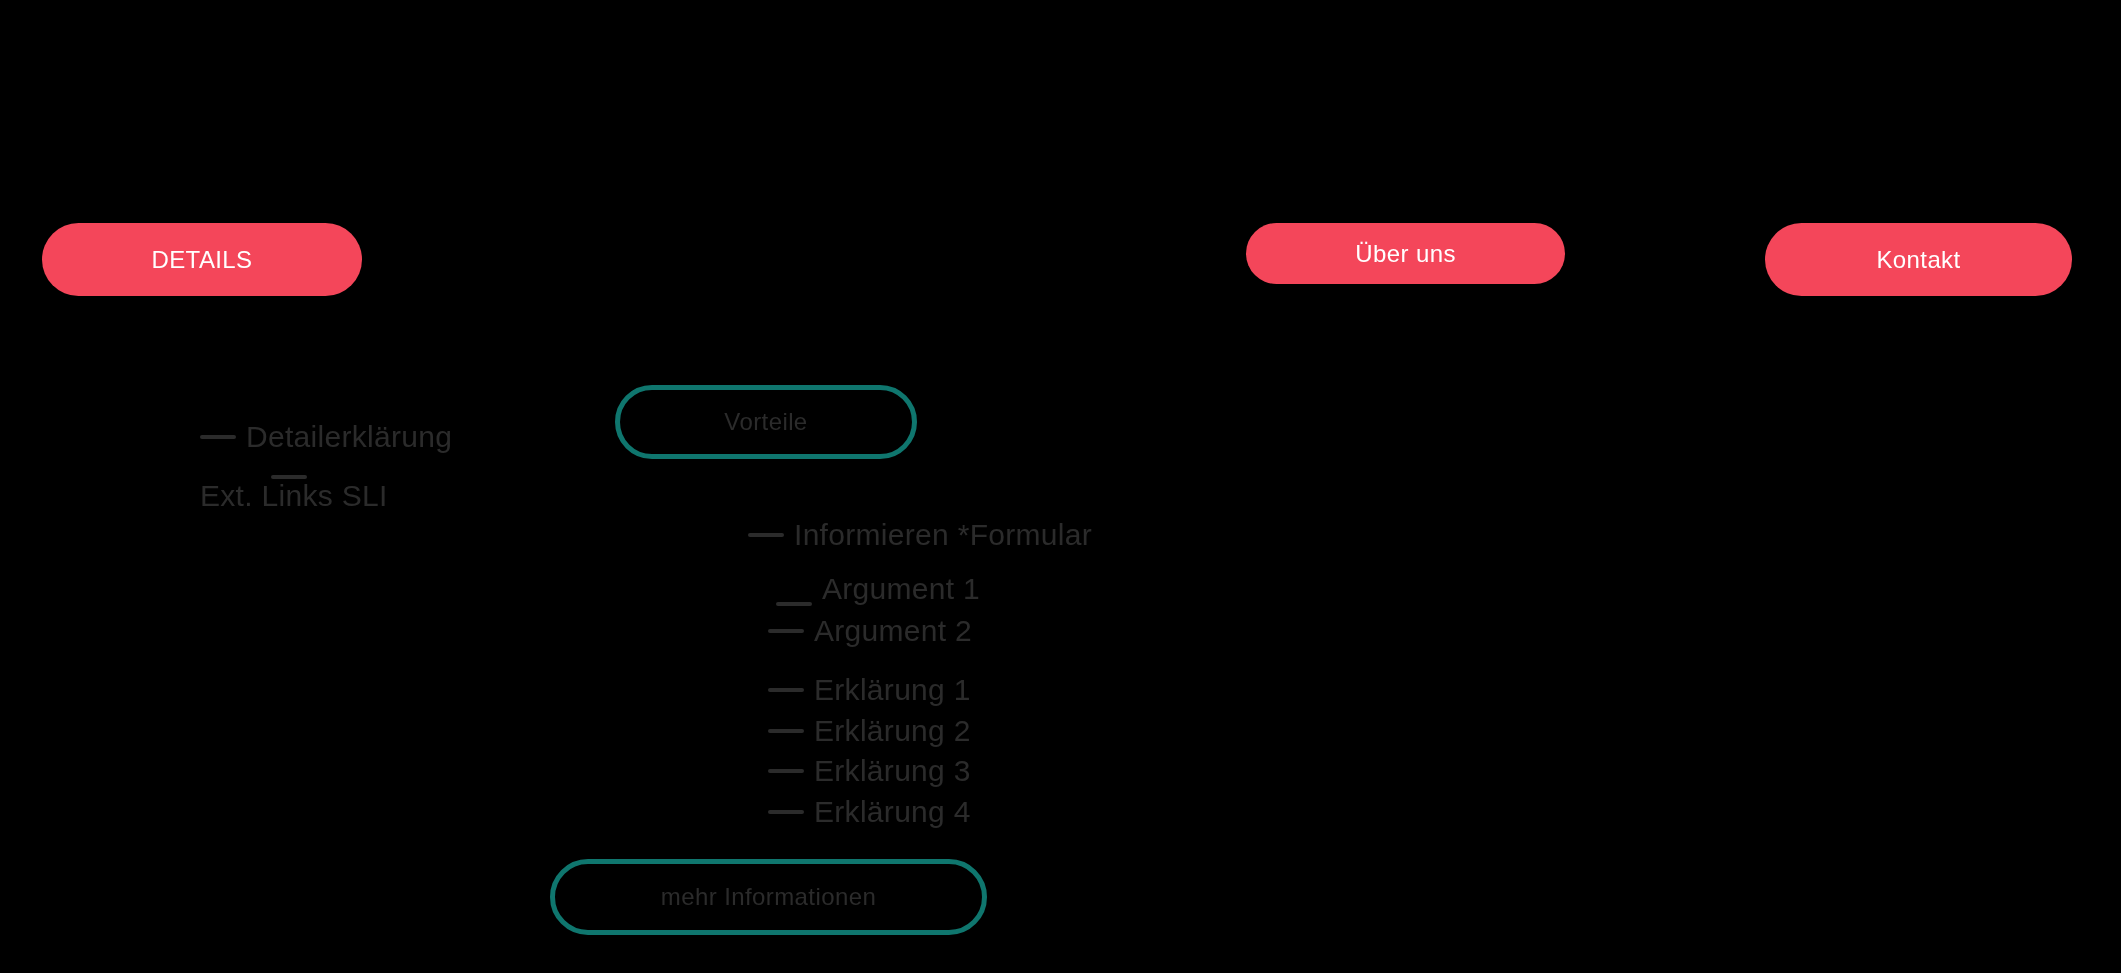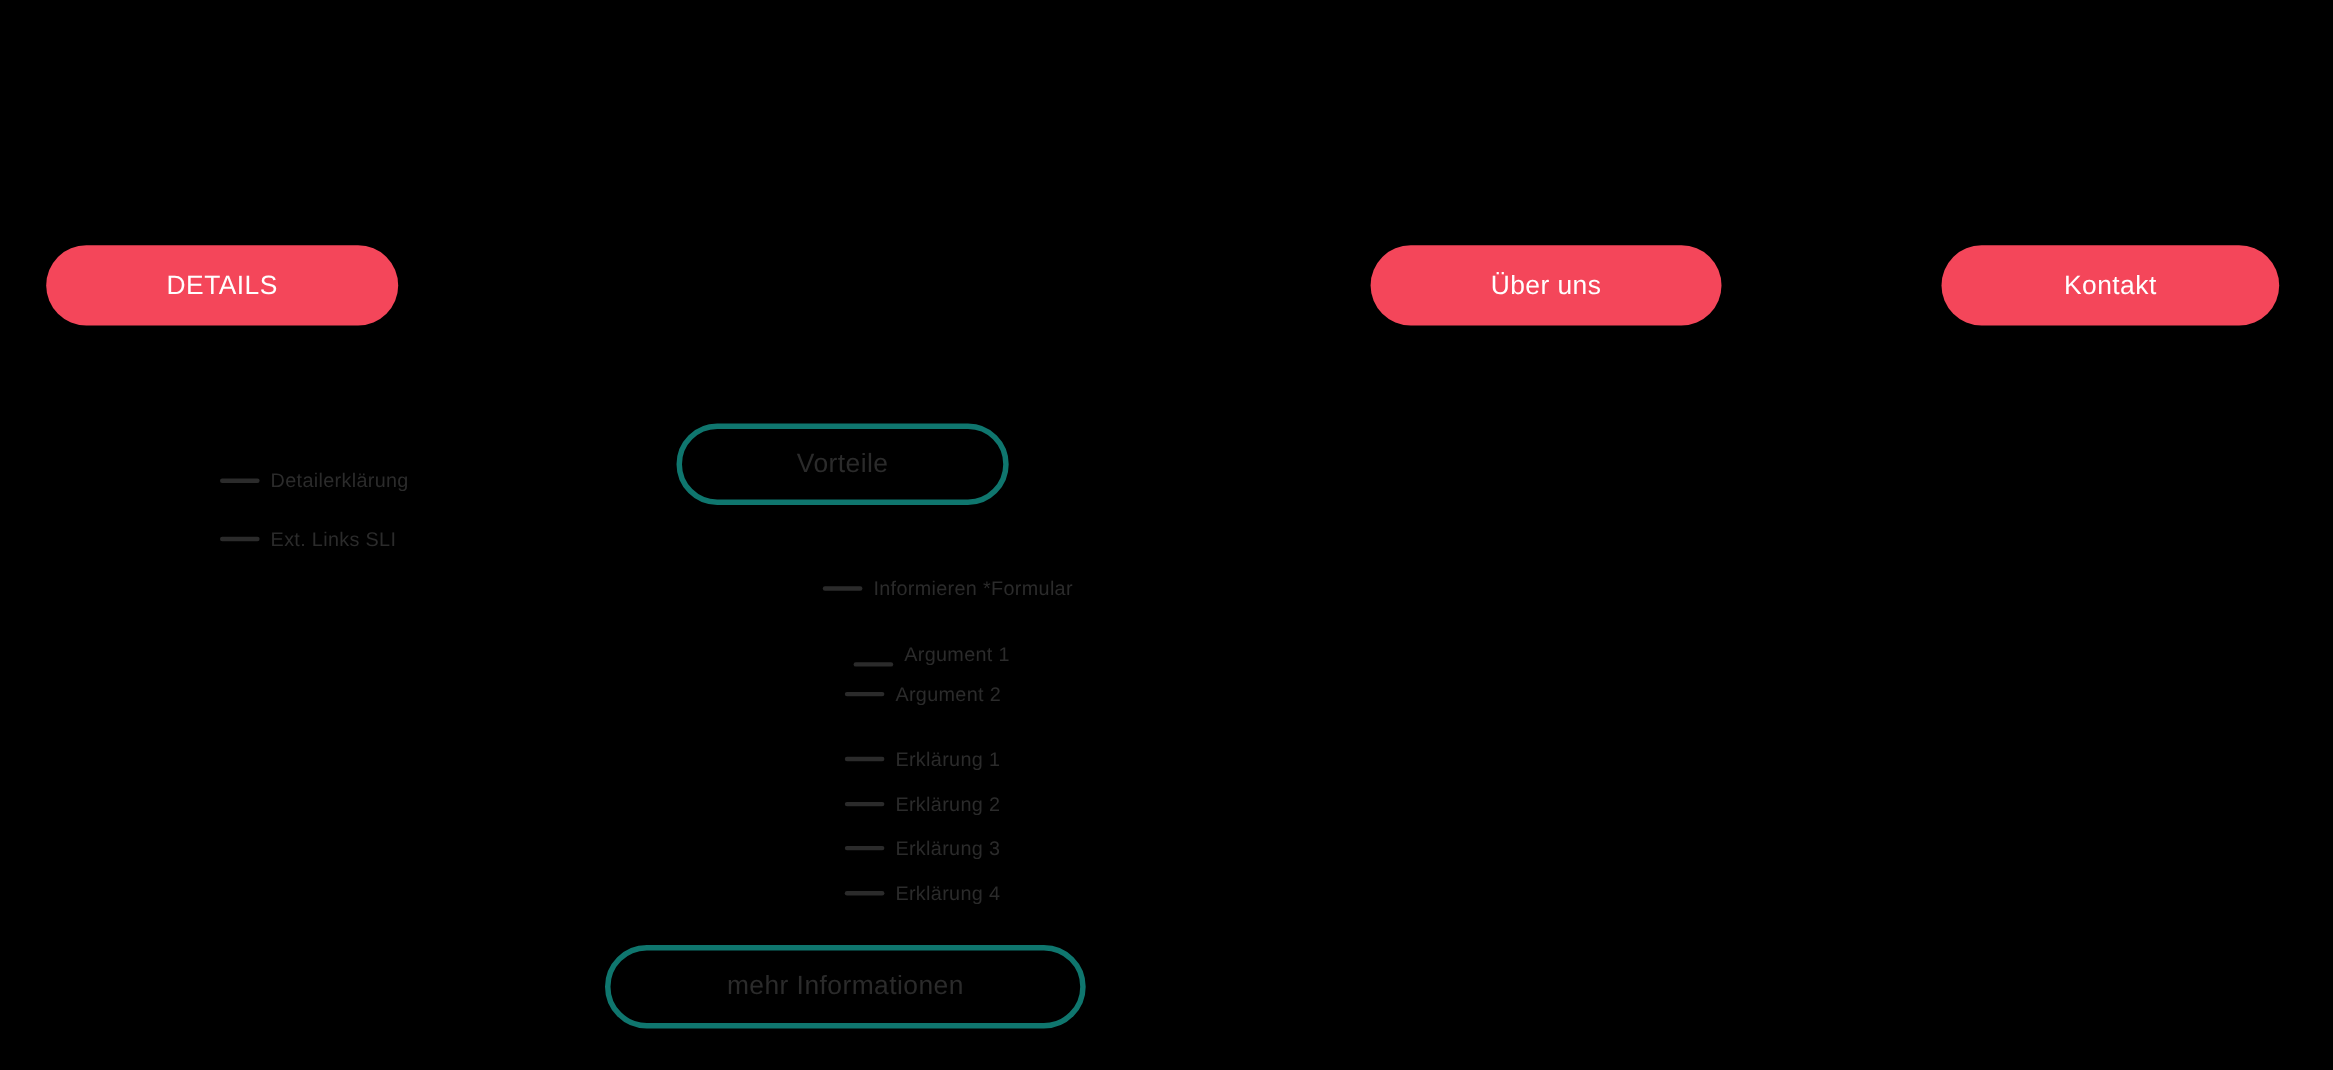--- a/index.html
+++ b/index.html
@@ -33,48 +33,48 @@
   }
   .pill.outline {
     border: 5px solid #0f766e;
     background: transparent;
     color: #2B2B2B;
   }
   #node-home      { left: 619px;  top: 38px;  width: 295px; height: 74px; }
   #node-details   { left: 42px;   top: 223px; width: 320px; height: 73px; }
   #node-faq       { left: 404px;  top: 223px; width: 271px; height: 73px; }
   #node-gebote    { left: 863px;  top: 223px; width: 335px; height: 73px; }
-  #node-ueber-uns { left: 1246px; top: 223px; width: 319px; height: 73px; }
+  #node-ueber-uns { left: 1246px; top: 223px; width: 319px; height: 61px; }
   #node-kontakt   { left: 1765px; top: 223px; width: 307px; height: 73px; }
   #node-vorteile  { left: 615px;  top: 385px; width: 302px; height: 74px; }
   #node-mehr      { left: 550px;  top: 859px; width: 437px; height: 76px; }
 
   .tree-item {
     position: absolute;
     display: flex;
     align-items: center;
     height: 30px;
     color: #2B2B2B;
-    font-size: 18px;
+    font-size: 30px;
     letter-spacing: 0.3px;
     white-space: nowrap;
     cursor: pointer;
   }
   .tree-dash {
     display: inline-block;
     width: 36px;
     height: 4px;
     background: #2B2B2B;
     border-radius: 2px;
     margin-right: 10px;
     flex: 0 0 auto;
   }
   
   #item-detailerklaerung { left: 200px; top: 422px; }
-  #item-ext-links-sli    { left: 200px; top: 475px; }
+  #item-ext-links-sli    { left: 200px; top: 475px; flex-direction: column; }
   
   #item-informieren { left: 748px; top: 520px; }
   #item-argument-1  { left: 776px; top: 576px; align-items: flex-end; }
   #item-argument-2  { left: 768px; top: 616px; }
   #item-erklaerung-1 { left: 768px; top: 675px; }
   #item-erklaerung-2 { left: 768px; top: 716px; }
   #item-erklaerung-3 { left: 768px; top: 756px; }
   #item-erklaerung-4 { left: 768px; top: 797px; }
 </style>
 </head>

